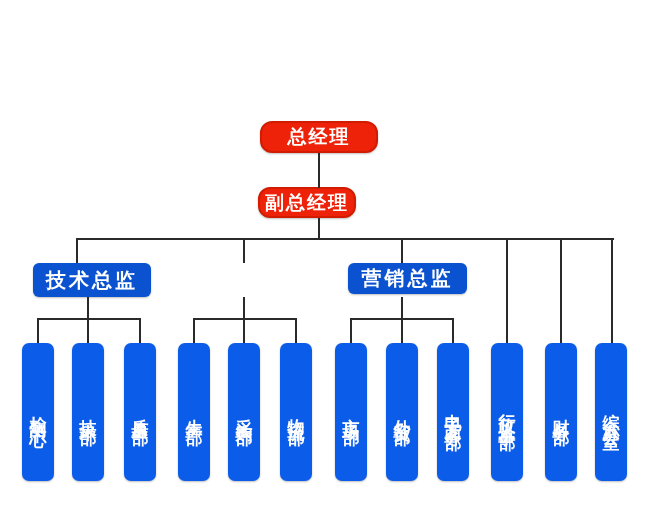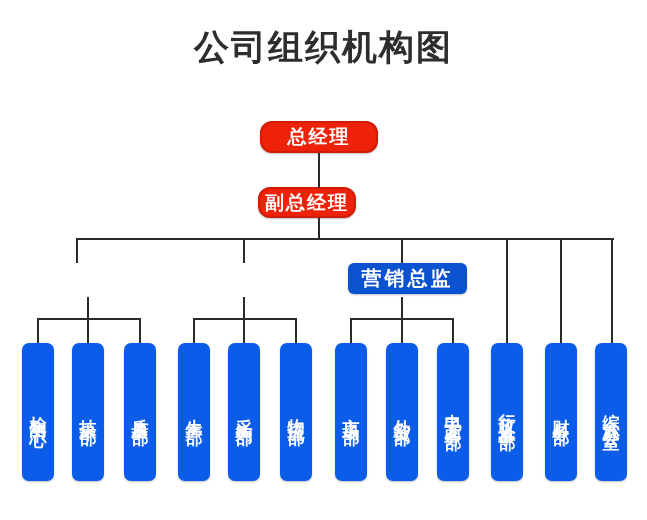--- a/index.html
+++ b/index.html
@@ -26,29 +26,31 @@
   .dept span{writing-mode:vertical-rl;text-orientation:upright;color:var(--box-text);
         font-weight:bold;font-size:17px;letter-spacing:5px;line-height:1;}
   .vl{position:absolute;width:2px;background:var(--line);}
   .hl{position:absolute;height:2px;background:var(--line);}
 </style>
 </head>
 <body>
 
 <div class="stage">
 
-  <div class="title">公司组织机构图</div>
 
   <div class="exec" style="left:260px;top:121px;width:118px;height:32px">
     <span>总经理</span>
   </div>
   <div class="exec" style="left:258px;top:187px;width:98px;height:31px">
     <span>副总经理</span>
   </div>
 
+  <div class="director" style="left:33px;top:263px;width:118px;height:34px">
+    <span>技术总监</span>
+  </div>
   <div class="director" style="left:348px;top:263px;width:119px;height:31px">
     <span>营销总监</span>
   </div>
 
   <div class="dept" style="left:22px">
     <span>检测中心</span>
     </div>
   <div class="dept" style="left:72px">
     <span>技术部</span>
     </div>

